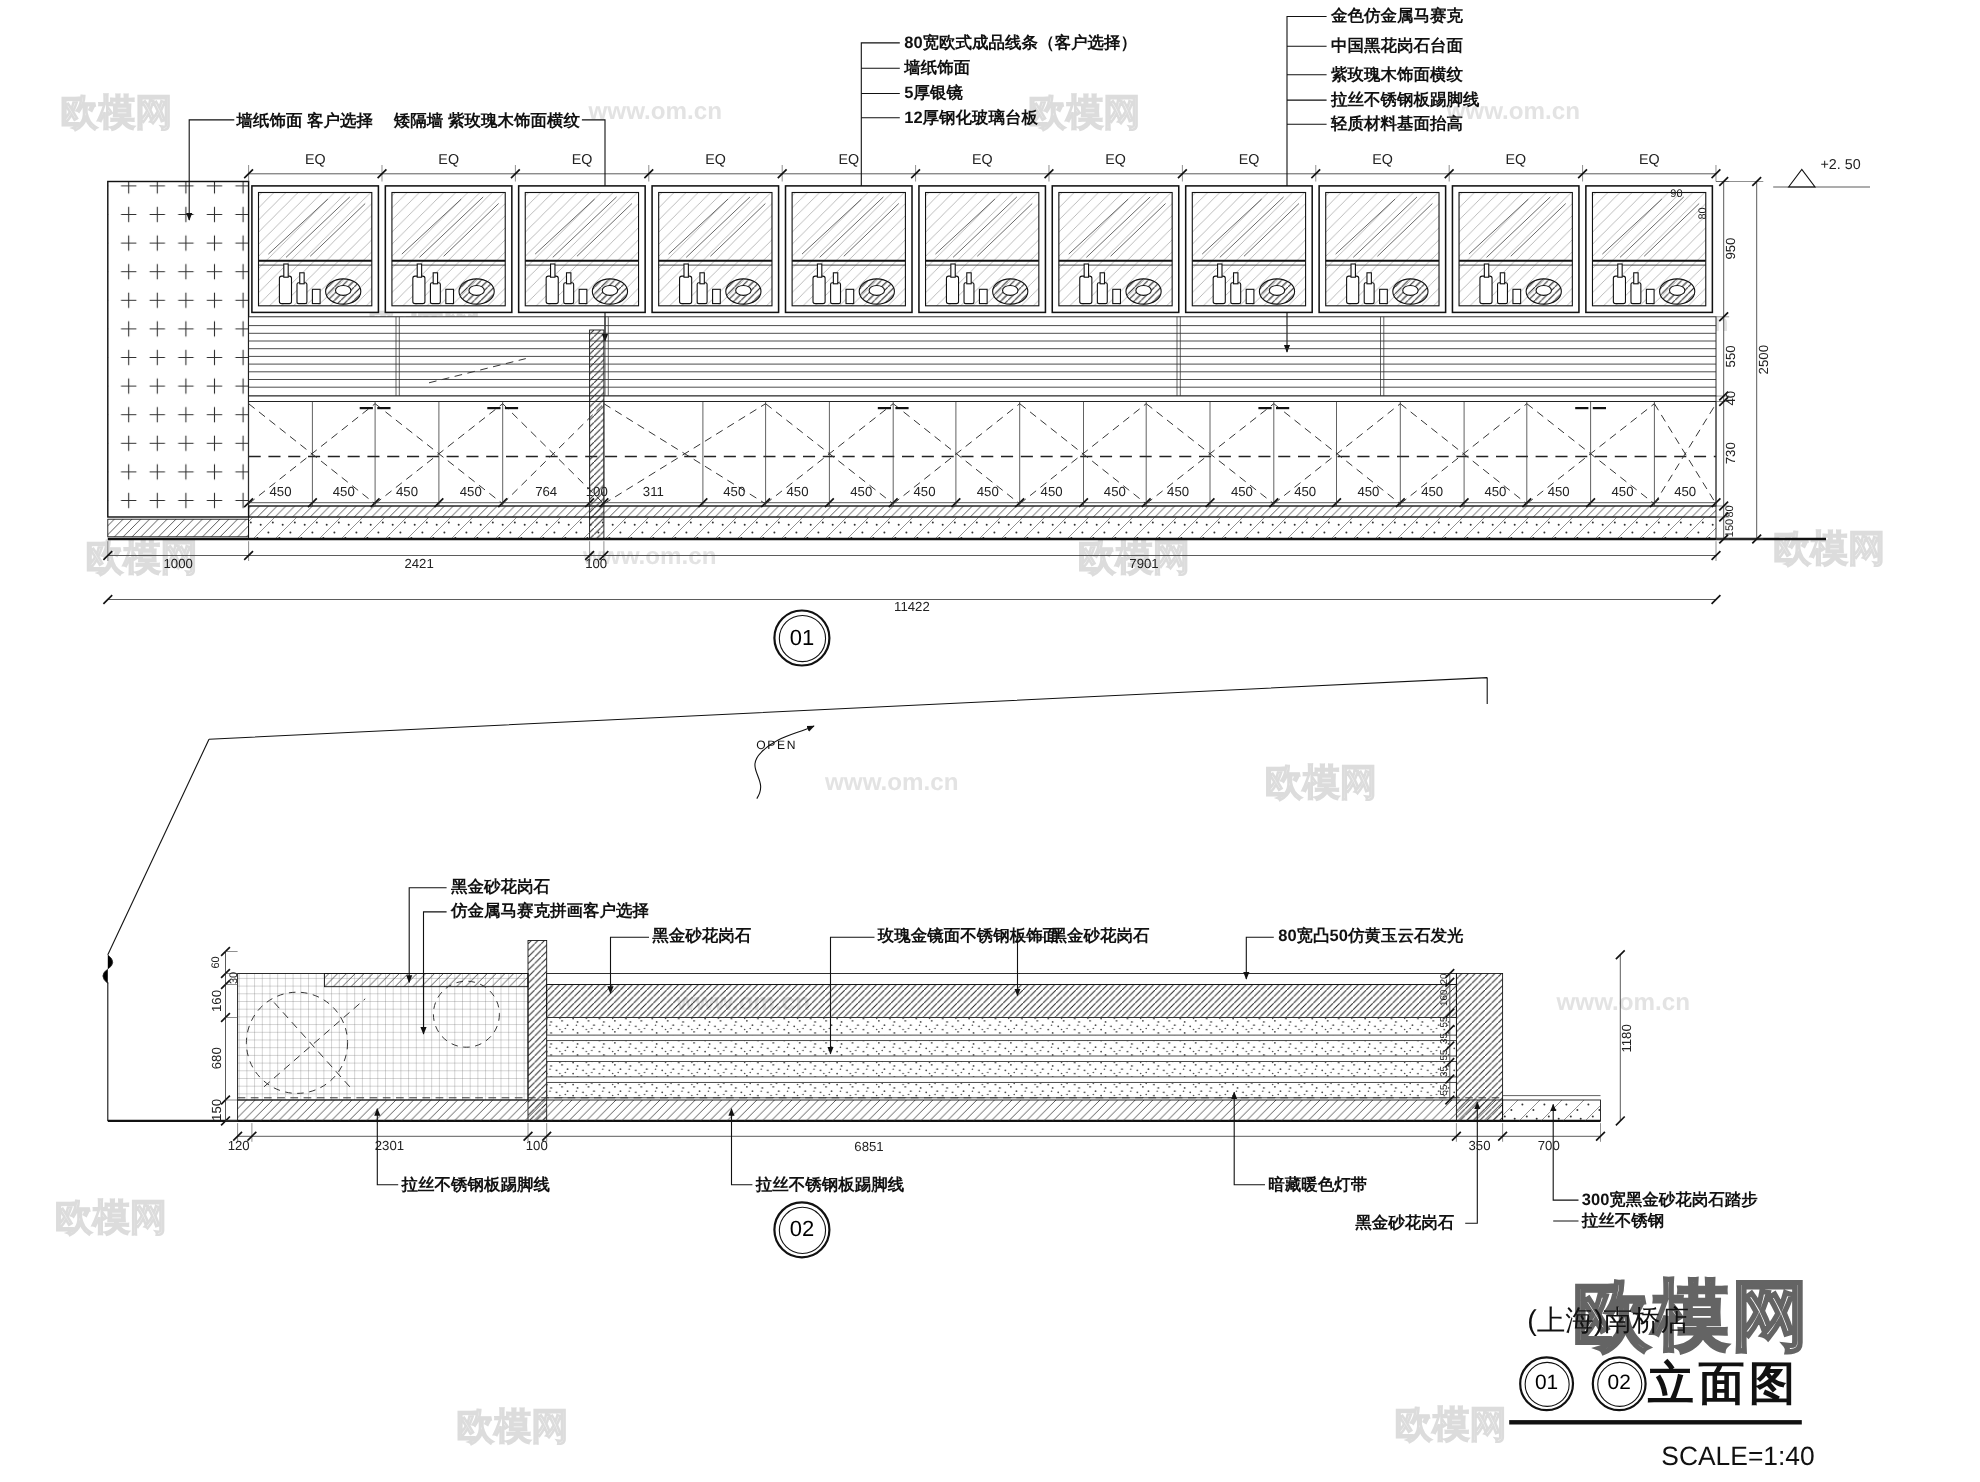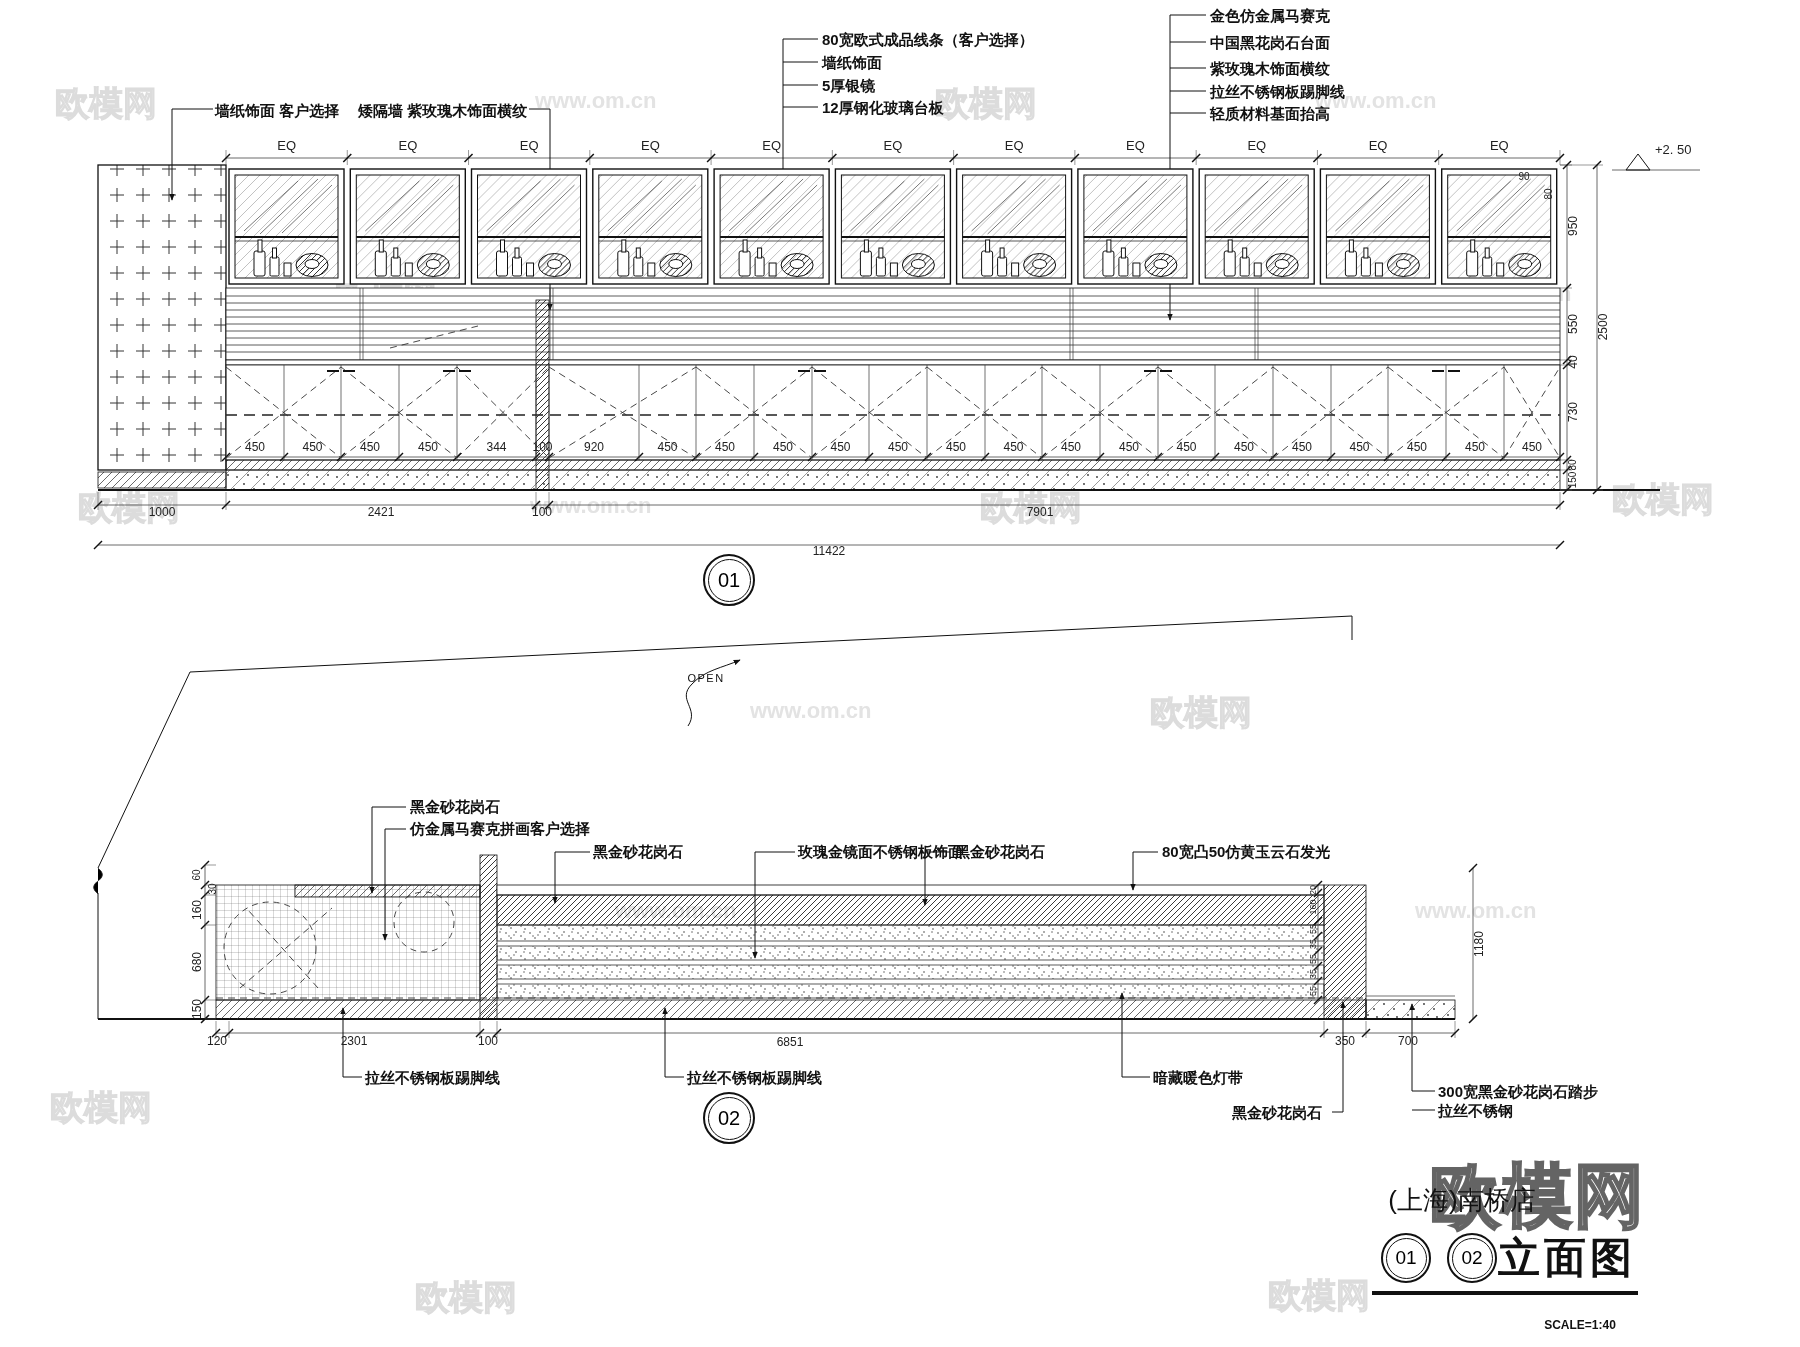--- a/index.html
+++ b/index.html
@@ -35,21 +35,21 @@
   .open{font-size:11px;letter-spacing:1.5px;}
   .wm-logo{font-size:34px;font-weight:bold;color:transparent;-webkit-text-stroke:1.2px #dcdcdc;}
   .wm-url{font-size:22px;font-weight:bold;color:#e3e3e3;}
   .vcirc,.tcirc{position:absolute;transform:translate(-50%,-50%);border:2px solid #111;border-radius:50%;
     display:flex;align-items:center;justify-content:center;}
   .vcirc{width:48px;height:48px;font-size:20px;}
   .tcirc{width:46px;height:46px;font-size:19px;}
   .vcirc::before,.tcirc::before{content:"";position:absolute;inset:2.5px;border:1.3px solid #111;border-radius:50%;}
   .tproject{font-size:26px;}
   .tname{font-size:42px;font-weight:bold;letter-spacing:4px;}
-  .tscale{font-size:12px;font-weight:bold;text-align:center;}
+  .tscale{font-size:24px;font-weight:normal;text-align:center;}
   .tlogo{font-size:70px;font-weight:bold;color:transparent;-webkit-text-stroke:2.5px #646464;letter-spacing:2px;}
   .tbar{position:absolute;background:#111;}
 </style>
 </head>
 <body>
 
 <div class="stage">
 
   <div id="wmlayer">
       <div class="lb wm-logo" style="left: 55px; top: 86px;">欧模网</div>
@@ -417,23 +417,23 @@
       <div class="lb c dim13" style="left: 892.985px; top: 145px;">EQ</div>
       <div class="lb c dim13" style="left: 1014.25px; top: 145px;">EQ</div>
       <div class="lb c dim13" style="left: 1135.53px; top: 145px;">EQ</div>
       <div class="lb c dim13" style="left: 1256.8px; top: 145px;">EQ</div>
       <div class="lb c dim13" style="left: 1378.07px; top: 145px;">EQ</div>
       <div class="lb c dim13" style="left: 1499.34px; top: 145px;">EQ</div>
       <div class="lb c dim12" style="left: 255px; top: 447px;">450</div>
       <div class="lb c dim12" style="left: 312.5px; top: 447px;">450</div>
       <div class="lb c dim12" style="left: 370px; top: 447px;">450</div>
       <div class="lb c dim12" style="left: 428px; top: 447px;">450</div>
-      <div class="lb c dim12" style="left: 496.5px; top: 447px;">344</div>
+      <div class="lb c dim12" style="left: 496.5px; top: 447px;">764</div>
       <div class="lb c dim12" style="left: 542.5px; top: 447px;">100</div>
-      <div class="lb c dim12" style="left: 594px; top: 447px;">920</div>
+      <div class="lb c dim12" style="left: 594px; top: 447px;">311</div>
       <div class="lb c dim12" style="left: 667.5px; top: 447px;">450</div>
       <div class="lb c dim12" style="left: 725px; top: 447px;">450</div>
       <div class="lb c dim12" style="left: 783px; top: 447px;">450</div>
       <div class="lb c dim12" style="left: 840.5px; top: 447px;">450</div>
       <div class="lb c dim12" style="left: 898px; top: 447px;">450</div>
       <div class="lb c dim12" style="left: 956px; top: 447px;">450</div>
       <div class="lb c dim12" style="left: 1013.5px; top: 447px;">450</div>
       <div class="lb c dim12" style="left: 1071px; top: 447px;">450</div>
       <div class="lb c dim12" style="left: 1129px; top: 447px;">450</div>
       <div class="lb c dim12" style="left: 1186.5px; top: 447px;">450</div>

